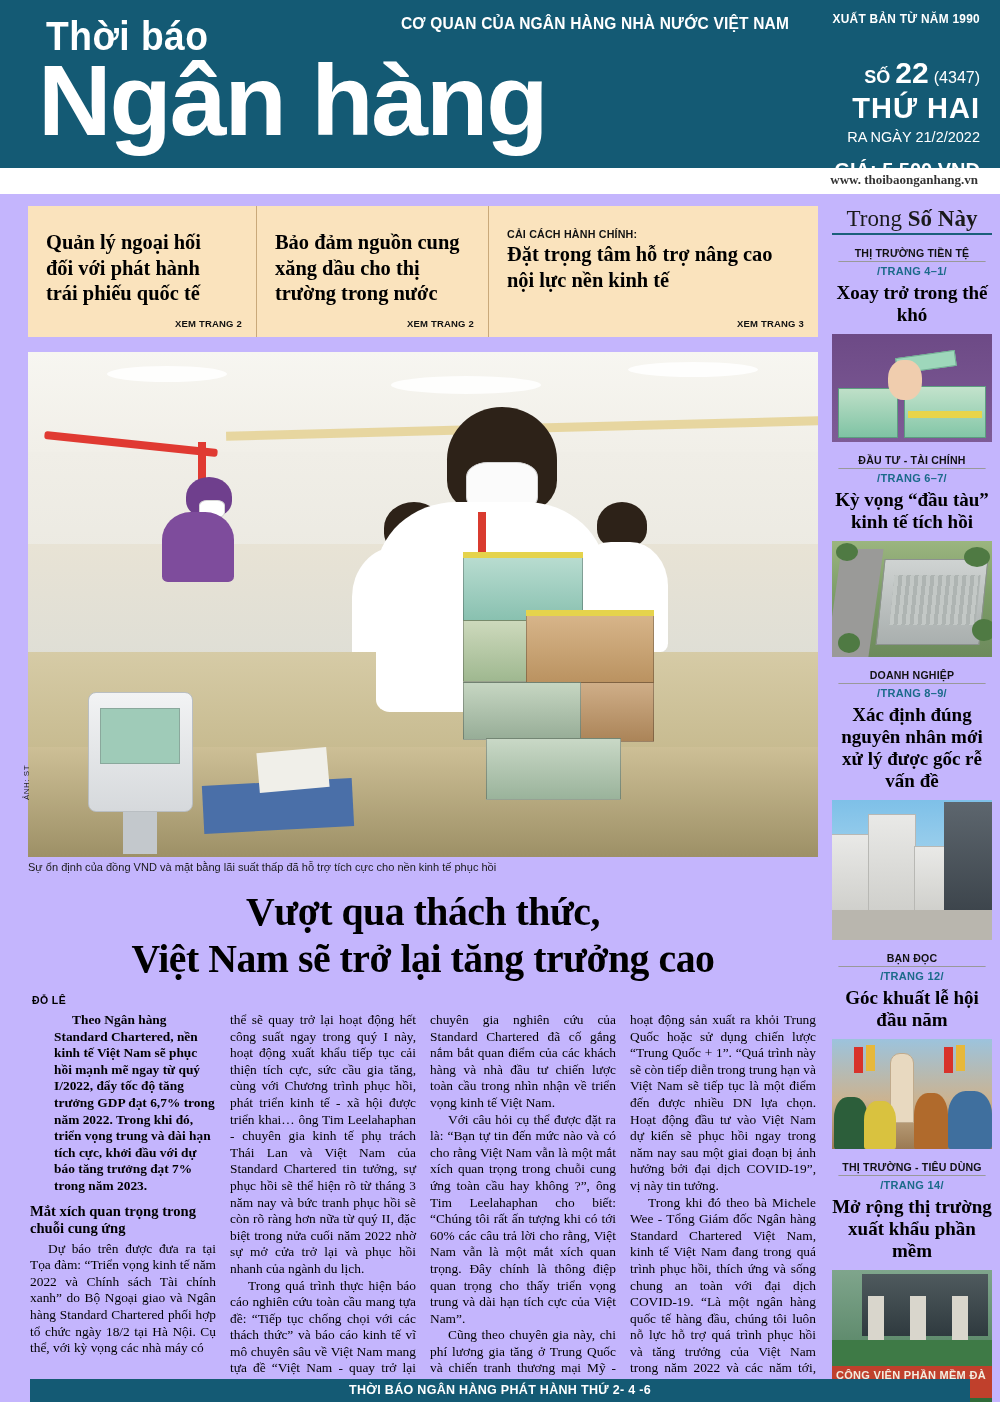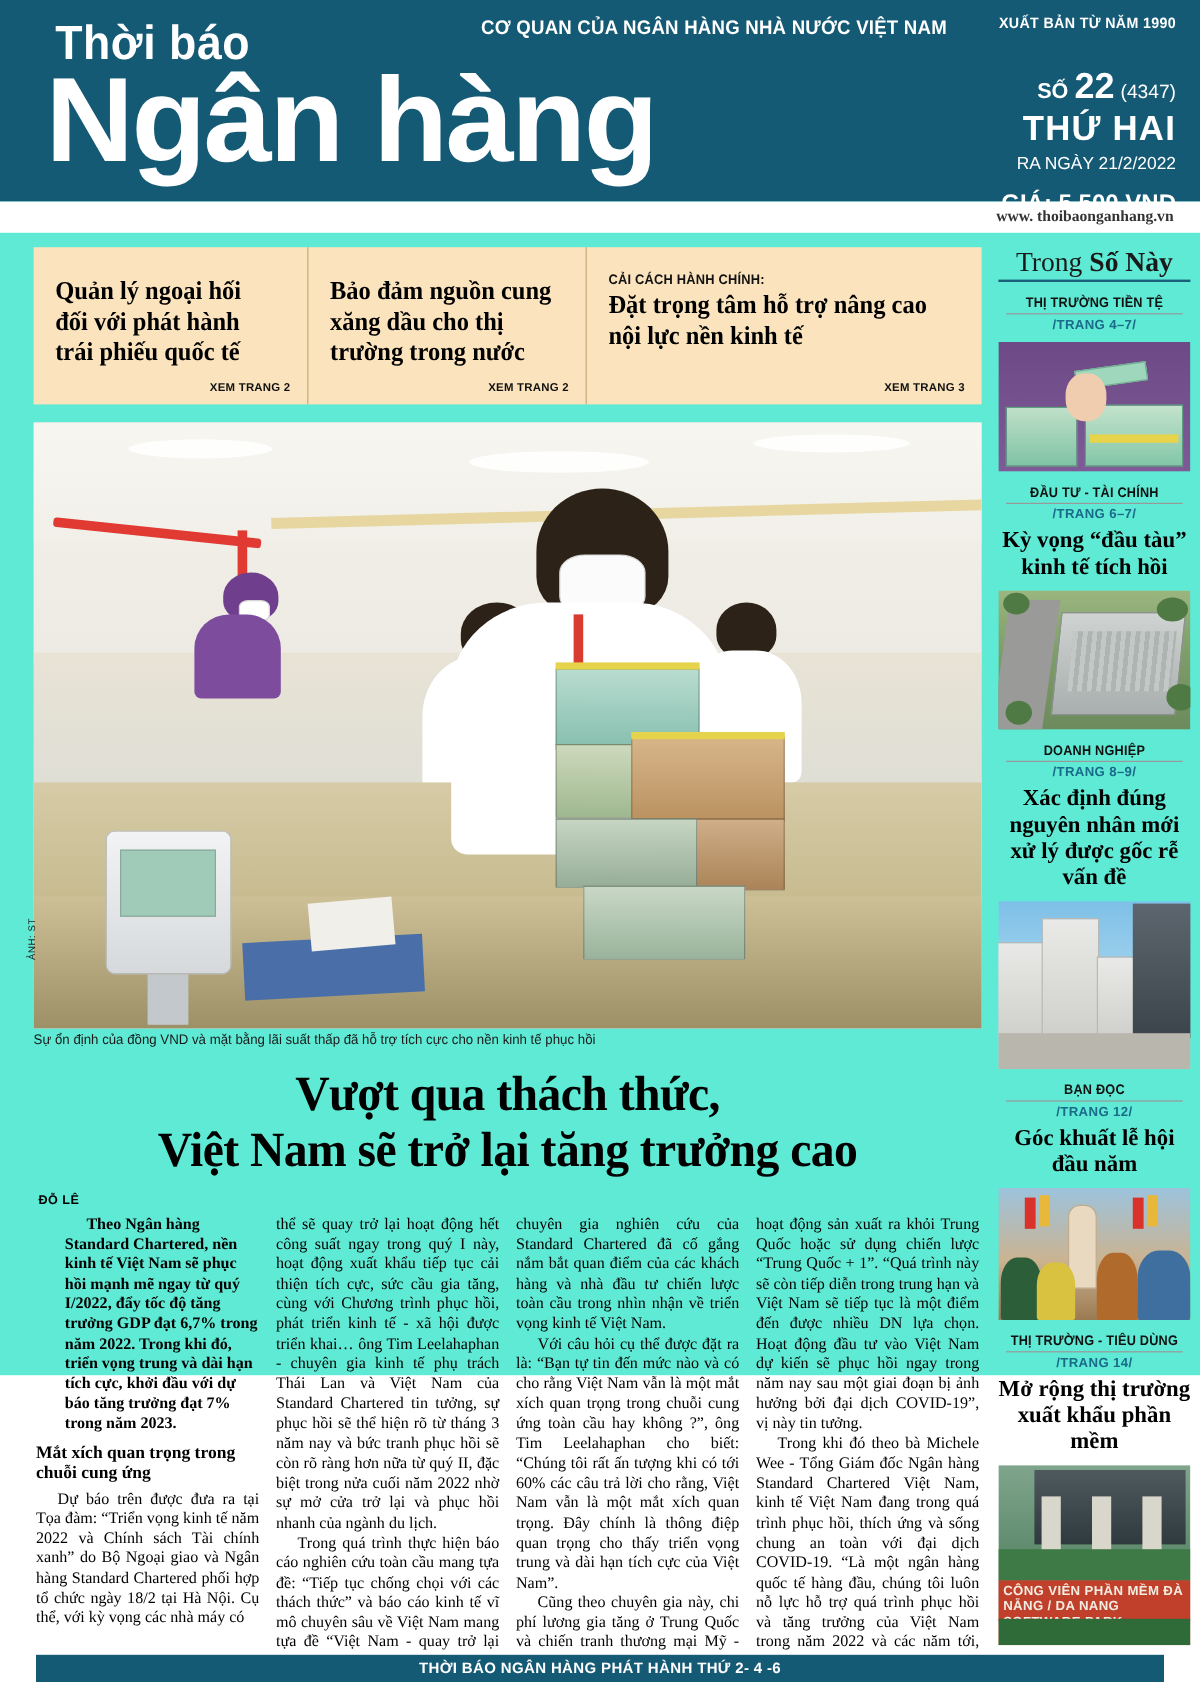--- a/index.html
+++ b/index.html
@@ -2,21 +2,21 @@
 <html><head>
 <meta charset="utf-8">
 <style>
   * { margin:0; padding:0; box-sizing:border-box; }
   html, body {
     width:1000px; height:1402px;
     background:#ffffff;
     font-family:"Liberation Sans", sans-serif;
     overflow:hidden;
   }
-  .page { position:relative; width:1000px; height:1146px; background:#5eead4; }
+  .page { position:relative; width:1000px; height:1402px; background:#c4b5fd; }
 
   
   .masthead {
     position:absolute; left:0; top:0; width:1000px; height:168px;
     background:#145a74;
   }
   .mh-thoibao {
     position:absolute; left:46px; top:14px;
     font-family:"Liberation Sans", sans-serif;
     font-weight:bold; font-size:40px; letter-spacing:0.5px;
@@ -336,21 +336,22 @@
   </div>
 
   <div class="sidebar">
     <div class="sb-title">
       <span>Trong</span>
       <span class="b">Số Này</span>
     </div>
 
     <div class="sb-block">
       <div class="sb-cat">THỊ TRƯỜNG TIỀN TỆ</div>
-      <div class="sb-page">/TRANG 4–7/</div>
+      <div class="sb-page">/TRANG 4–1/</div>
+      <div class="sb-head">Xoay trở trong thế khó</div>
       <div class="sb-photo">
         <div class="p-money">
           <div class="stackL"></div>
           <div class="stackR"></div>
           <div class="band"></div>
           <div class="note"></div>
           <div class="hand"></div>
         </div>
       </div>
     </div>

